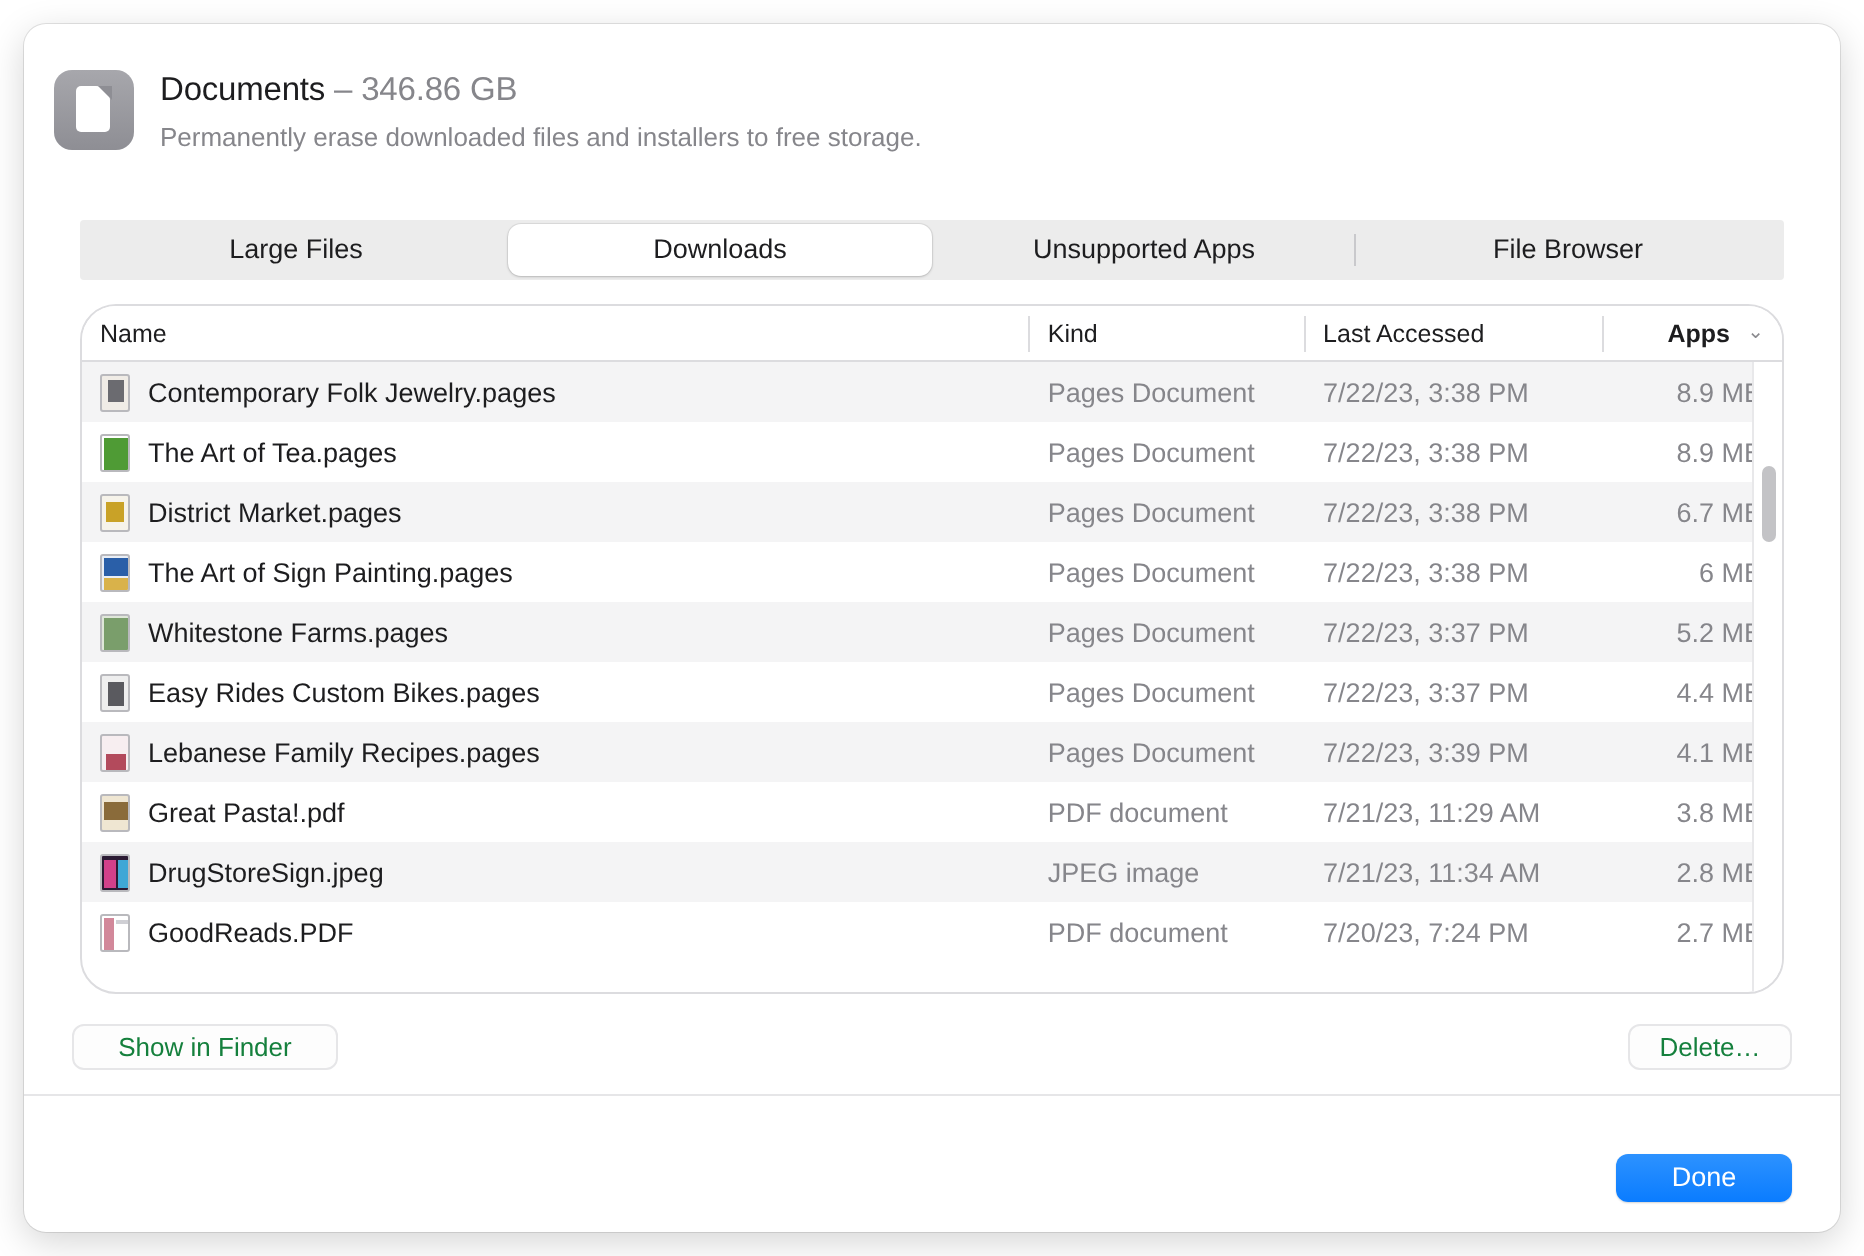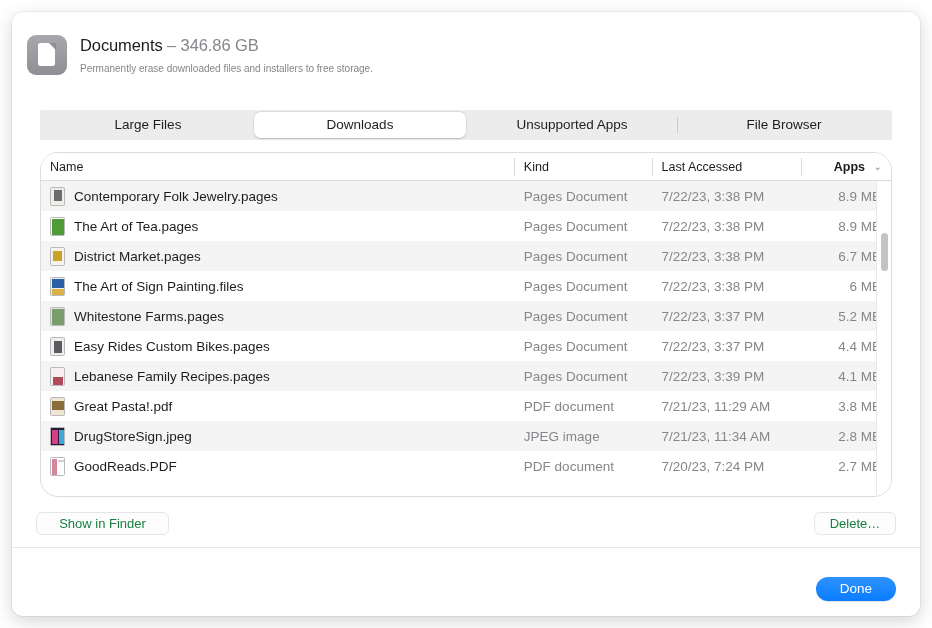--- a/index.html
+++ b/index.html
@@ -80,21 +80,21 @@
     font-size: 16.5px;
     color: #1d1d1f;
     letter-spacing: -0.1px;
     line-height: 22px;
     white-space: nowrap;
   }
   .hdr-title .dim {
     color: #86868b;
   }
   .hdr-sub {
-    font-size: 10px;
+    font-size: 13px;
     color: #86868b;
     line-height: 19px;
     margin-top: 3px;
     white-space: nowrap;
   }
 
   
   .tabs {
     position: absolute;
     left: 28px;
@@ -295,24 +295,24 @@
     left: 0;
     top: 535px;
     width: 908px;
     height: 1px;
     background: #e6e6e8;
   }
   .btn-done {
     position: absolute;
     right: 24px;
     top: 565px;
-    width: 80px;
+    width: 88px;
     height: 24px;
     line-height: 24px;
-    border-radius: 12px;
+    border-radius: 6px;
     background: linear-gradient(180deg, #2d92ff 0%, #0a7cff 100%);
     color: #ffffff;
     font-size: 13.5px;
     text-align: center;
     box-shadow: 0 0.5px 1px rgba(0,0,0,0.18);
     cursor: default;
   }
 </style>
 </head>
 <body>
@@ -380,21 +380,21 @@
             <div class="c-kind">Pages Document</div>
             <div class="c-date">7/22/23, 3:38 PM</div>
             <div class="c-size">6.7 MB</div>
           </div>
           <div class="row">
             <div class="c-name">
               <span class="ficon" style="background: rgb(233, 238, 245);">
                 <i style="background: rgb(42, 95, 168); left: 1px; top: 1px; width: 12px; height: 9px;"></i>
                 <i style="background: rgb(217, 178, 74); left: 1px; top: 11px; width: 12px; height: 6px;"></i>
               </span>
-              <span>The Art of Sign Painting.files</span>
+              <span>The Art of Sign Painting.pages</span>
             </div>
             <div class="c-kind">Pages Document</div>
             <div class="c-date">7/22/23, 3:38 PM</div>
             <div class="c-size">6 MB</div>
           </div>
           <div class="row alt">
             <div class="c-name">
               <span class="ficon" style="background: rgb(223, 231, 217);">
                 <i style="background: rgb(122, 158, 107); left: 1px; top: 1px; width: 12px; height: 16px;"></i>
               </span>

